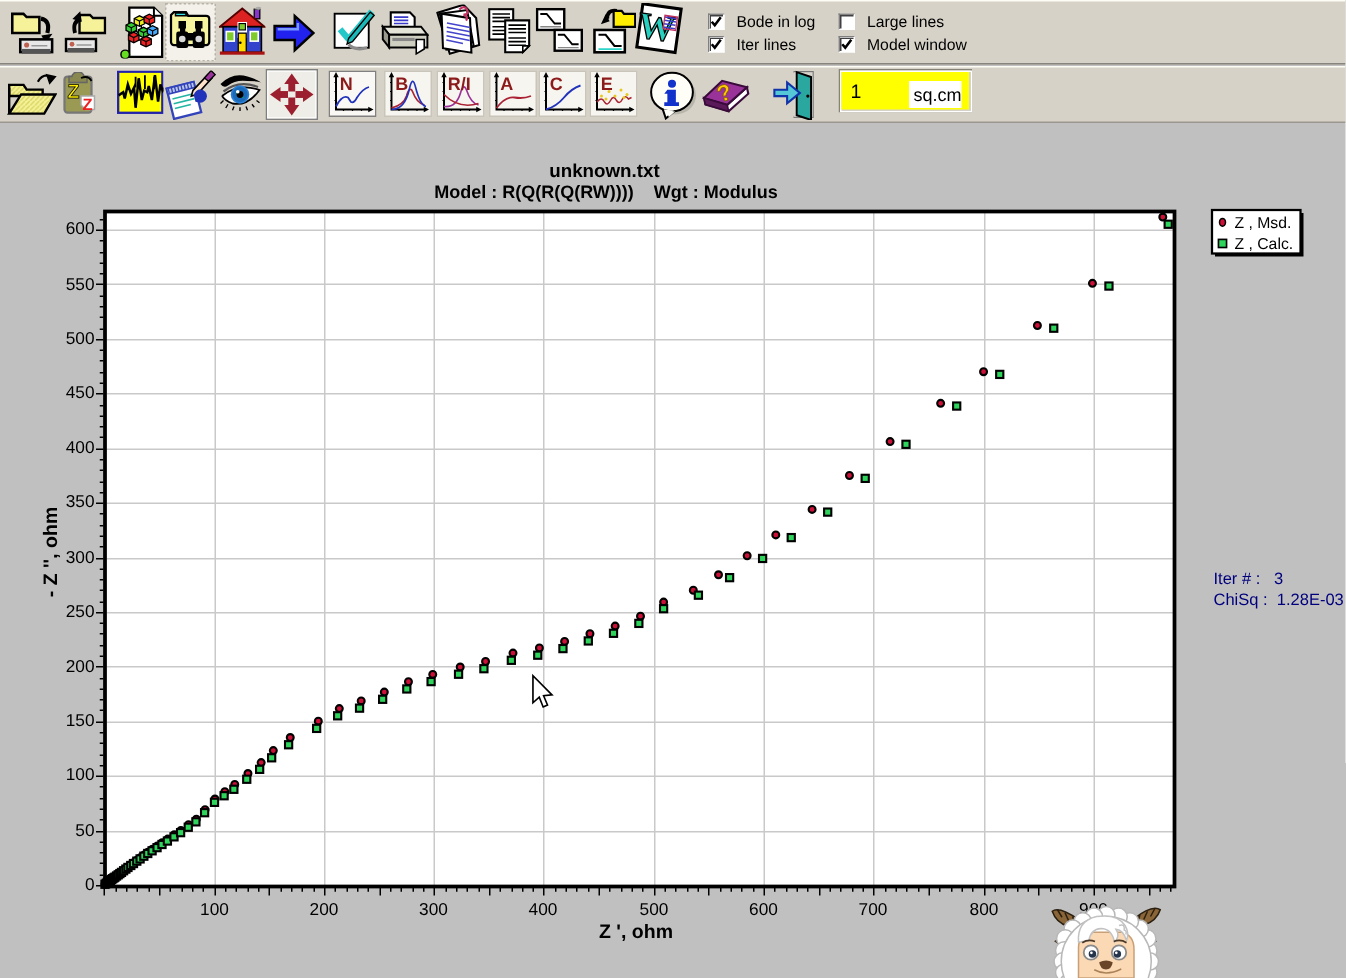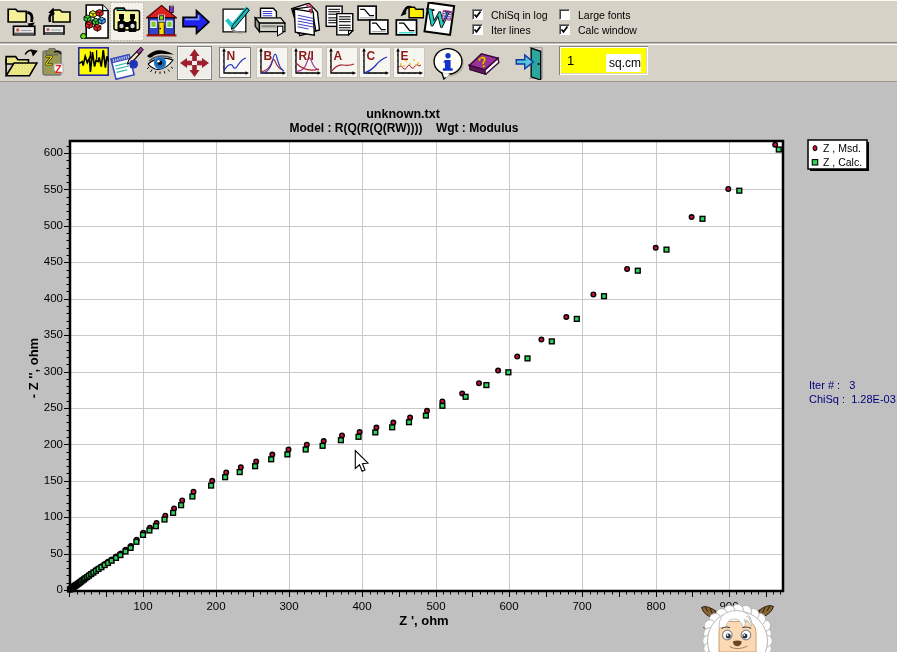--- a/index.html
+++ b/index.html
@@ -363,35 +363,35 @@
       <rect x="47" y="8" width="35" height="18" fill="#fff"></rect>
       <text x="50" y="21" font-size="12" fill="#000" font-family="Liberation Sans,sans-serif">sq.cm</text>
     </svg>
   </div>
 
 <div class="cb" style="left:472px;top:9px">
     <svg width="9" height="9" viewBox="0 0 9 9" style="position:absolute;left:0;top:0">
       <path d="M1.5 4.5 L3.5 6.8 L7.5 1.5" fill="none" stroke="#000" stroke-width="1.7"></path>
     </svg>
   </div>
-<div class="cbl" style="left:491px;top:9px">ChiSq in log</div>
+<div class="cbl" style="left:491px;top:9px">Bode in log</div>
 <div class="cb" style="left:472px;top:24px">
     <svg width="9" height="9" viewBox="0 0 9 9" style="position:absolute;left:0;top:0">
       <path d="M1.5 4.5 L3.5 6.8 L7.5 1.5" fill="none" stroke="#000" stroke-width="1.7"></path>
     </svg>
   </div>
 <div class="cbl" style="left:491px;top:24px">Iter lines</div>
 <div class="cb" style="left:559px;top:9px"></div>
-<div class="cbl" style="left:578px;top:9px">Large fonts</div>
+<div class="cbl" style="left:578px;top:9px">Large lines</div>
 <div class="cb" style="left:559px;top:24px">
     <svg width="9" height="9" viewBox="0 0 9 9" style="position:absolute;left:0;top:0">
       <path d="M1.5 4.5 L3.5 6.8 L7.5 1.5" fill="none" stroke="#000" stroke-width="1.7"></path>
     </svg>
   </div>
-<div class="cbl" style="left:578px;top:24px">Calc window</div>
+<div class="cbl" style="left:578px;top:24px">Model window</div>
 
 <svg class="abs" style="left:0;top:82px" width="897" height="570" viewBox="0 82 897 570" font-family="Liberation Sans,sans-serif">
 <g id="chart">
       <rect x="70" y="141" width="713" height="450" fill="#ffffff"></rect>
 <g stroke="#c9c9c9" stroke-width="1">
         <line x1="143.5" y1="142" x2="143.5" y2="590"></line>
         <line x1="216.5" y1="142" x2="216.5" y2="590"></line>
         <line x1="289.5" y1="142" x2="289.5" y2="590"></line>
         <line x1="362.5" y1="142" x2="362.5" y2="590"></line>
         <line x1="436.5" y1="142" x2="436.5" y2="590"></line>

